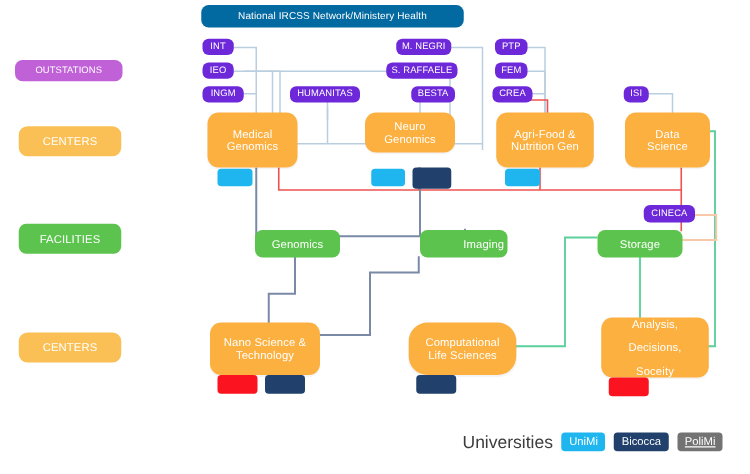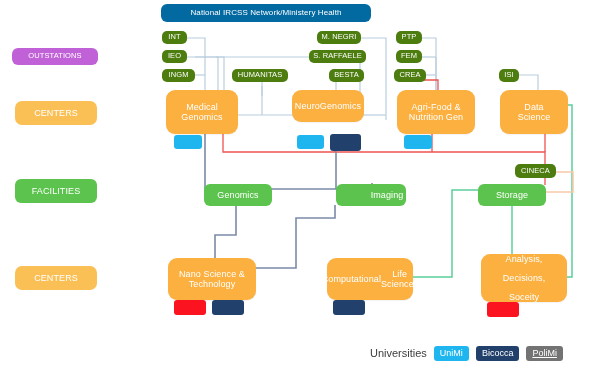--- a/index.html
+++ b/index.html
@@ -13,21 +13,21 @@
 
   .node{
     position:absolute;box-sizing:border-box;display:flex;
     align-items:center;justify-content:center;text-align:center;
     color:#ffffff;line-height:1.15;border-radius:5px;
     letter-spacing:.1px;
   }
 
   
   .pill{
-    background:#4d7c0f;border-radius:5px;font-size:7.5px;
+    background:#6d28d9;border-radius:5px;font-size:7.5px;
     padding:0 4px;white-space:nowrap;
   }
   .banner{
     background:#0369a1;border-radius:6px;font-size:8px;
   }
   .sidelabel-purple{background:#c061d8;border-radius:6px;font-size:7.5px;}
 
   
   .center{
     background:#fbb040;border-radius:9px;font-size:9px;
@@ -48,21 +48,21 @@
   .chip{position:absolute;border-radius:3px;}
   .chip.unimi{background:#1fb6ef;}
   .chip.bicocca{background:#21406b;}
   .chip.polimi{background:#fb1320;}
 
   
   #legend{
     position:absolute;left:370px;top:344px;height:18px;
     display:flex;align-items:center;gap:7px;
   }
-  #legend .lgtext{color:#3c3c3c;font-size:11px;text-align:right;}
+  #legend .lgtext{color:#3c3c3c;font-size:14px;text-align:right;}
   #legend .lgchip{
     color:#fff;font-size:9px;border-radius:3px;height:15px;
     display:flex;align-items:center;justify-content:center;padding:0 6px;
   }
   #legend .lg-unimi{background:#1fb6ef;}
   #legend .lg-bicocca{background:#21406b;}
   #legend .lg-polimi{background:#737373;text-decoration:underline;}
 </style>
 </head>
 <body>
@@ -182,21 +182,21 @@
   <div class="node pill" style="left:515px;top:164px;width:41px;height:14px;">
     <span>CINECA</span>
   </div>
 
   <div class="node center" style="left:166px;top:90px;width:72px;height:44px;flex-direction:column;">
     <span>Medical</span>
     <span>Genomics</span>
   </div>
   <div class="chip unimi" style="left:174px;top:135px;width:28px;height:14px;"></div>
 
-  <div class="node center" style="left:292px;top:90px;width:72px;height:32px;flex-direction:row;">
+  <div class="node center" style="left:292px;top:90px;width:72px;height:32px;flex-direction:column;">
     <span>Neuro</span>
     <span>Genomics</span>
   </div>
   <div class="chip unimi" style="left:297px;top:135px;width:27px;height:14px;"></div>
   <div class="chip bicocca" style="left:330px;top:134px;width:31px;height:17px;"></div>
 
   <div class="node center" style="left:397px;top:90px;width:78px;height:44px;flex-direction:column;">
     <span>Agri-Food &amp;</span>
     <span>Nutrition Gen</span>
   </div>
@@ -217,21 +217,21 @@
     <span>Storage</span>
   </div>
 
   <div class="node center" style="left:168px;top:258px;width:88px;height:42px;flex-direction:column;">
     <span>Nano Science &amp;</span>
     <span>Technology</span>
   </div>
   <div class="chip polimi" style="left:174px;top:300px;width:32px;height:15px;"></div>
   <div class="chip bicocca" style="left:212px;top:300px;width:32px;height:15px;"></div>
 
-  <div class="node center" style="left:327px;top:258px;width:86px;height:42px;flex-direction:row;">
+  <div class="node center" style="left:327px;top:258px;width:86px;height:42px;flex-direction:column;border-radius:15px;">
     <span>Computational</span>
     <span>Life Sciences</span>
   </div>
   <div class="chip bicocca" style="left:333px;top:300px;width:32px;height:15px;"></div>
 
   <div class="node center" style="left:481px;top:254px;width:86px;height:48px;flex-direction:column;justify-content:space-between;">
     <span>Analysis,</span>
     <span>Decisions,</span>
     <span>Soceity</span>
   </div>

